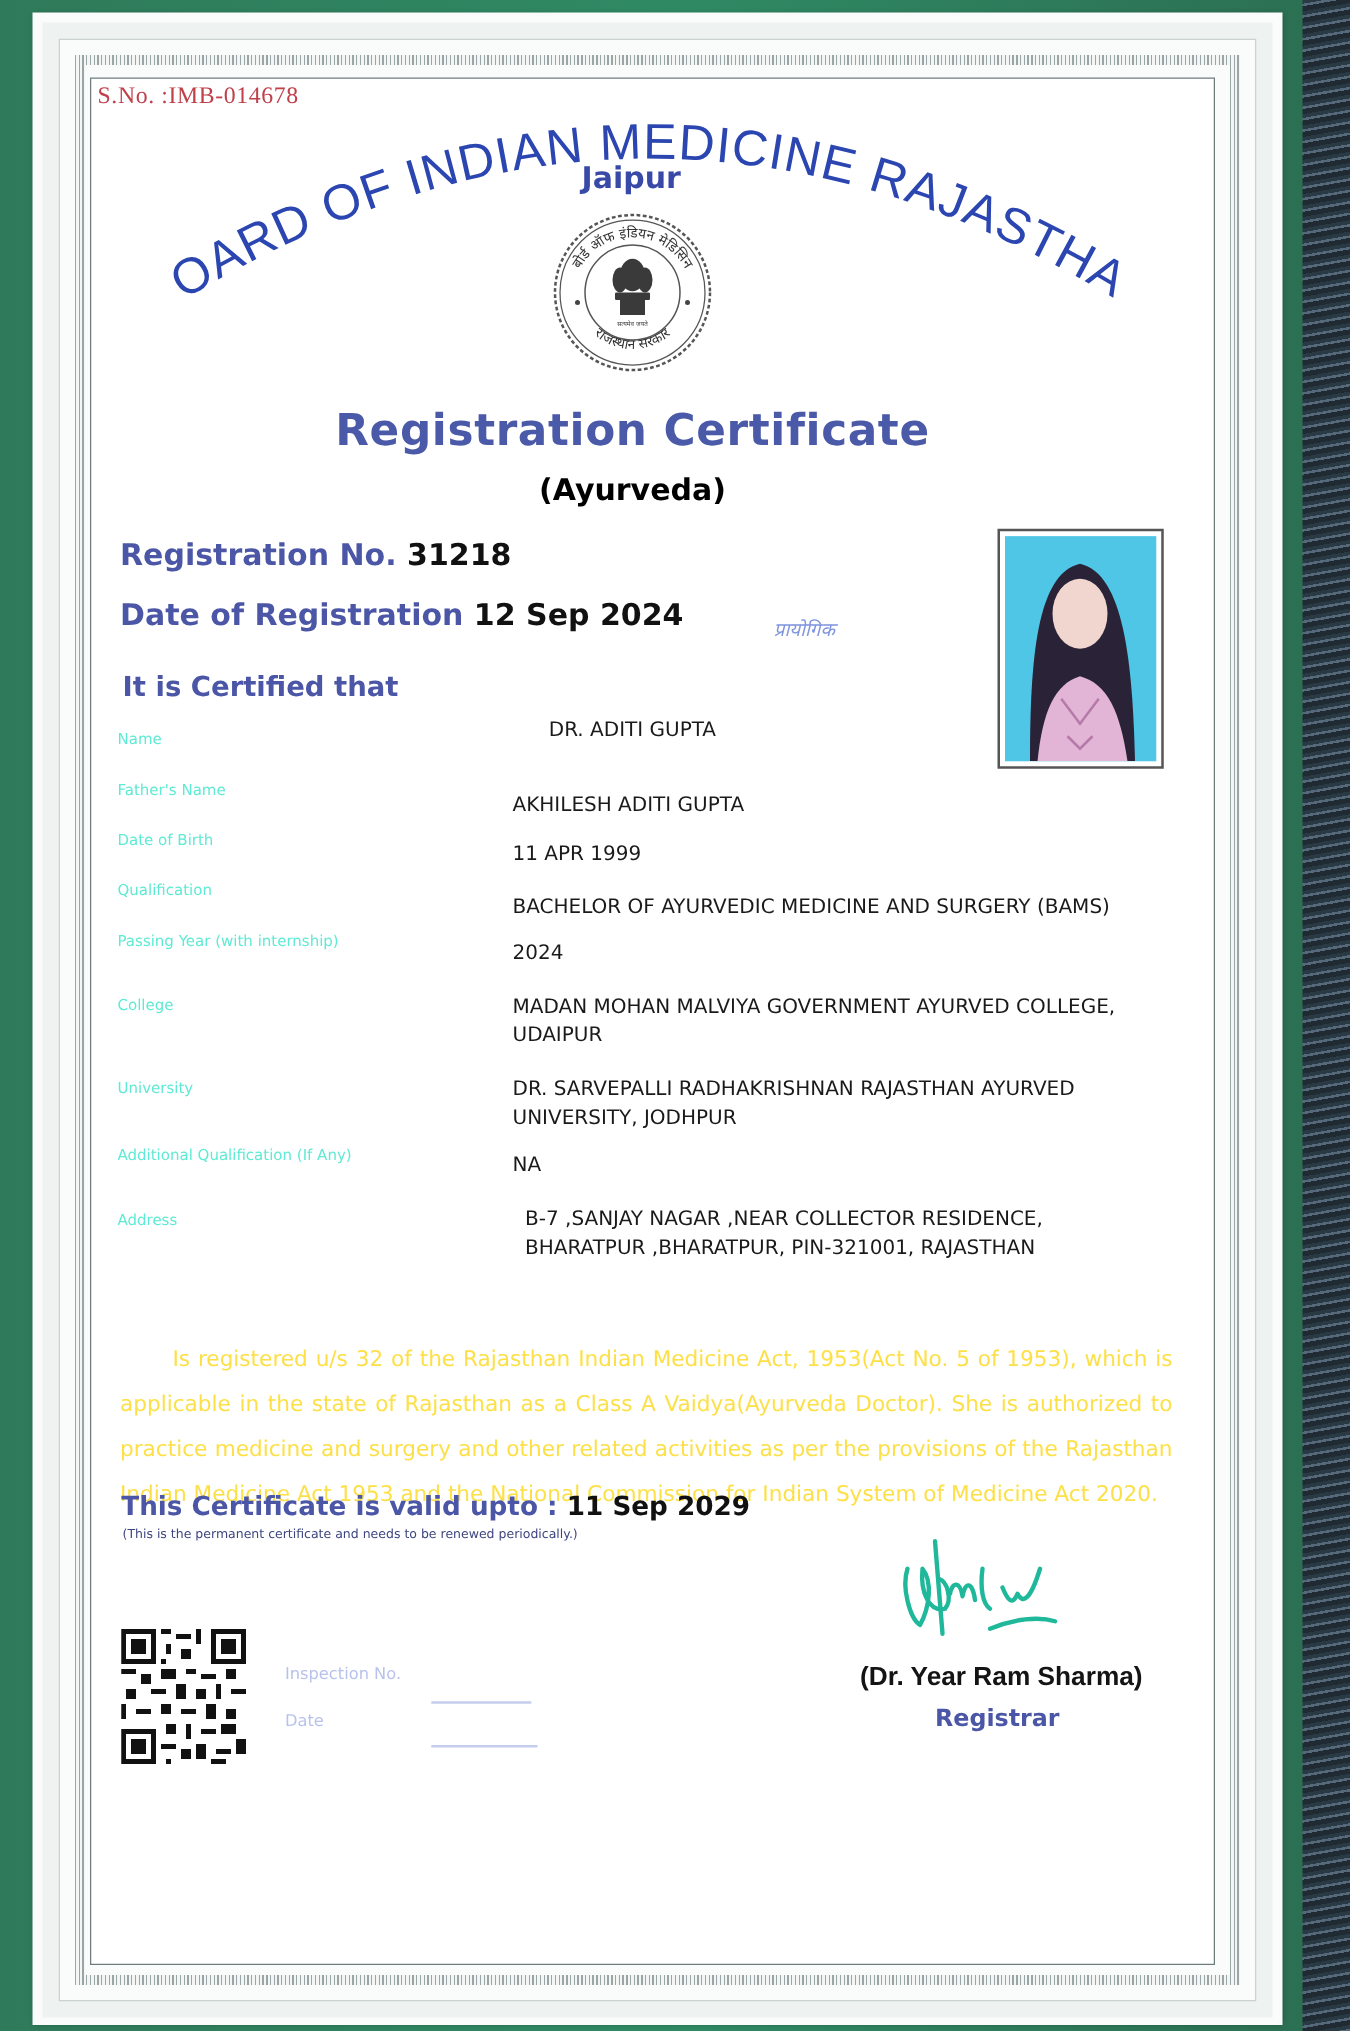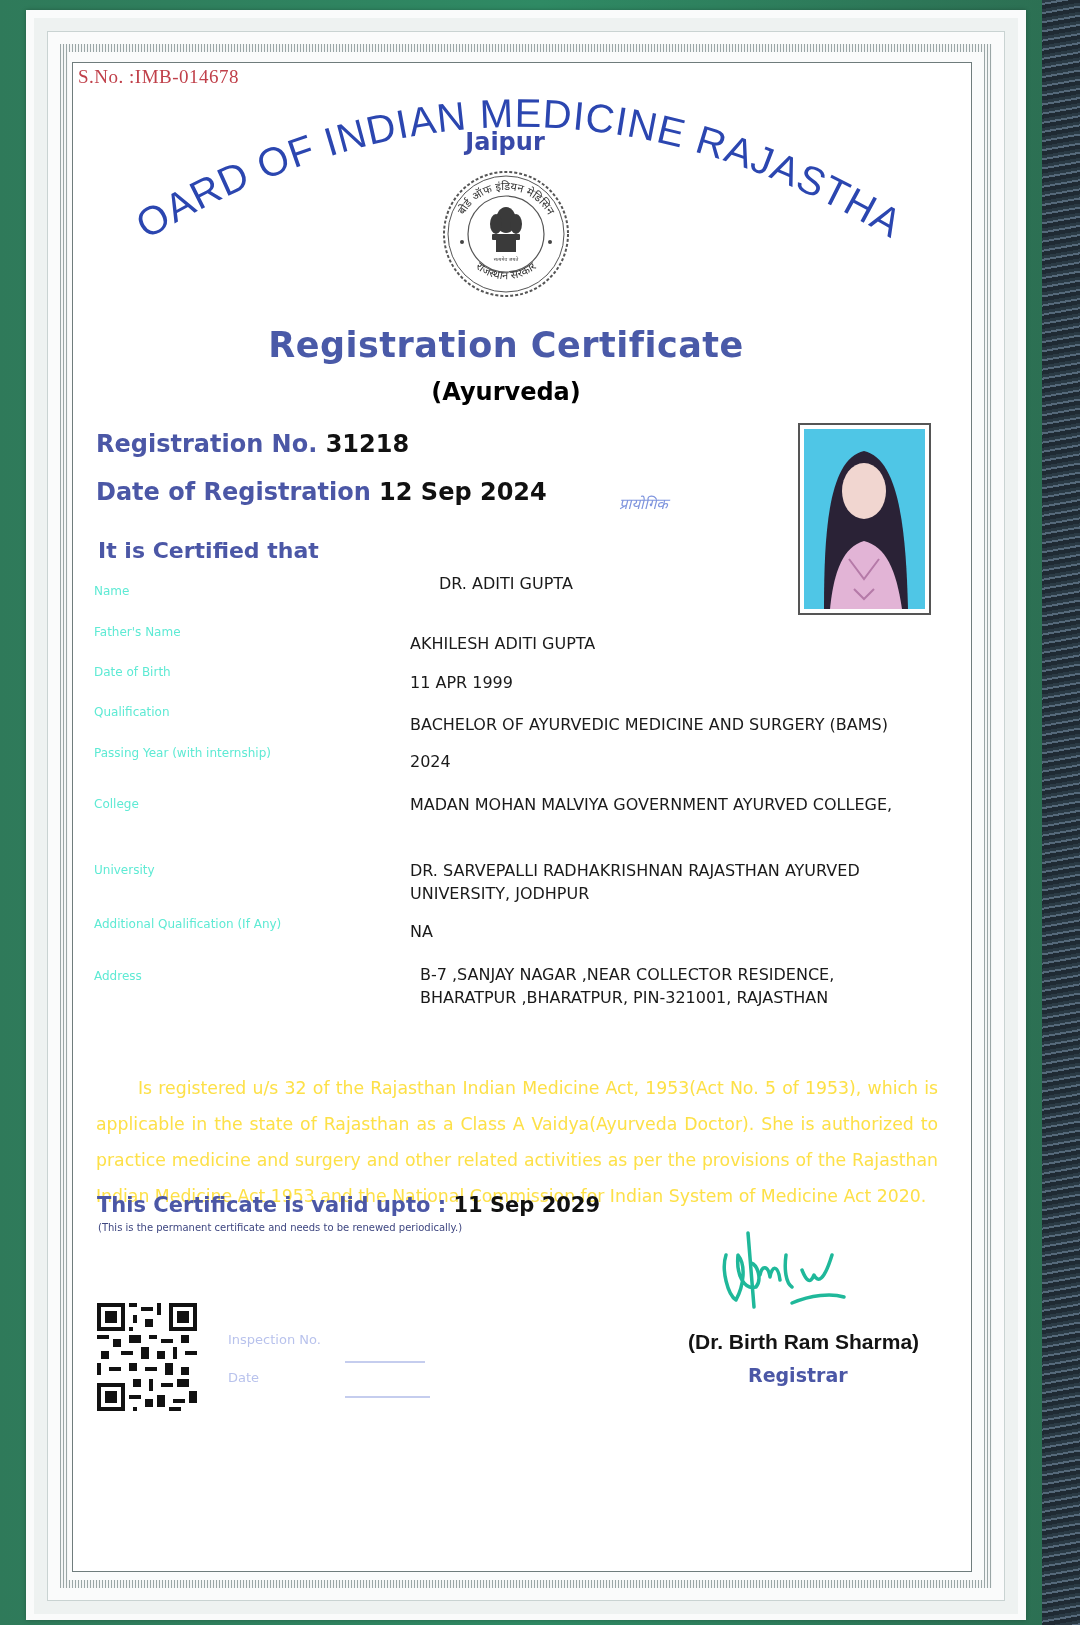--- a/index.html
+++ b/index.html
@@ -208,20 +208,21 @@
 
 <div class="field-label" style="top:705px;">Qualification</div>
 <div class="field-value" style="top:713px;">BACHELOR OF AYURVEDIC MEDICINE AND SURGERY (BAMS)</div>
 
 <div class="field-label" style="top:746px;">Passing Year (with internship)</div>
 <div class="field-value" style="top:750px;">2024</div>
 
 <div class="field-label" style="top:797px;">College</div>
 <div class="field-value" style="top:793px;">
   <div>MADAN MOHAN MALVIYA GOVERNMENT AYURVED COLLEGE,</div>
+  <div>UDAIPUR</div>
 </div>
 
 <div class="field-label" style="top:863px;">University</div>
 <div class="field-value" style="top:859px;">
   <div>DR. SARVEPALLI RADHAKRISHNAN RAJASTHAN AYURVED</div>
   <div>UNIVERSITY, JODHPUR</div>
 </div>
 
 <div class="field-label" style="top:917px;">Additional Qualification (If Any)</div>
 <div class="field-value" style="top:920px;">NA</div>
@@ -299,14 +300,14 @@
   <g fill="none" stroke="#1fb89a" stroke-width="3.5" stroke-linecap="round" stroke-linejoin="round">
     <path d="M10 30 C 5 45, 12 70, 20 75 C 28 60, 30 40, 22 30 C 20 50, 28 65, 40 62 C 46 55, 42 40, 35 38"></path>
     <path d="M32 8 C 34 30, 36 60, 38 82"></path>
     <path d="M44 50 C 46 40, 52 40, 54 52 C 56 40, 62 40, 64 55"></path>
     <path d="M70 30 C 68 45, 70 58, 76 62"></path>
     <path d="M86 45 C 90 55, 94 60, 98 50 C 102 58, 108 56, 116 30"></path>
     <path d="M76 78 C 95 70, 115 68, 128 72"></path>
   </g>
 </svg>
 
-<div class="sig-name">(Dr. Birth Ram Sharma)</div>
+<div class="sig-name">(Dr. Year Ram Sharma)</div>
 <div class="sig-role">Registrar</div>
 
 </body></html>

